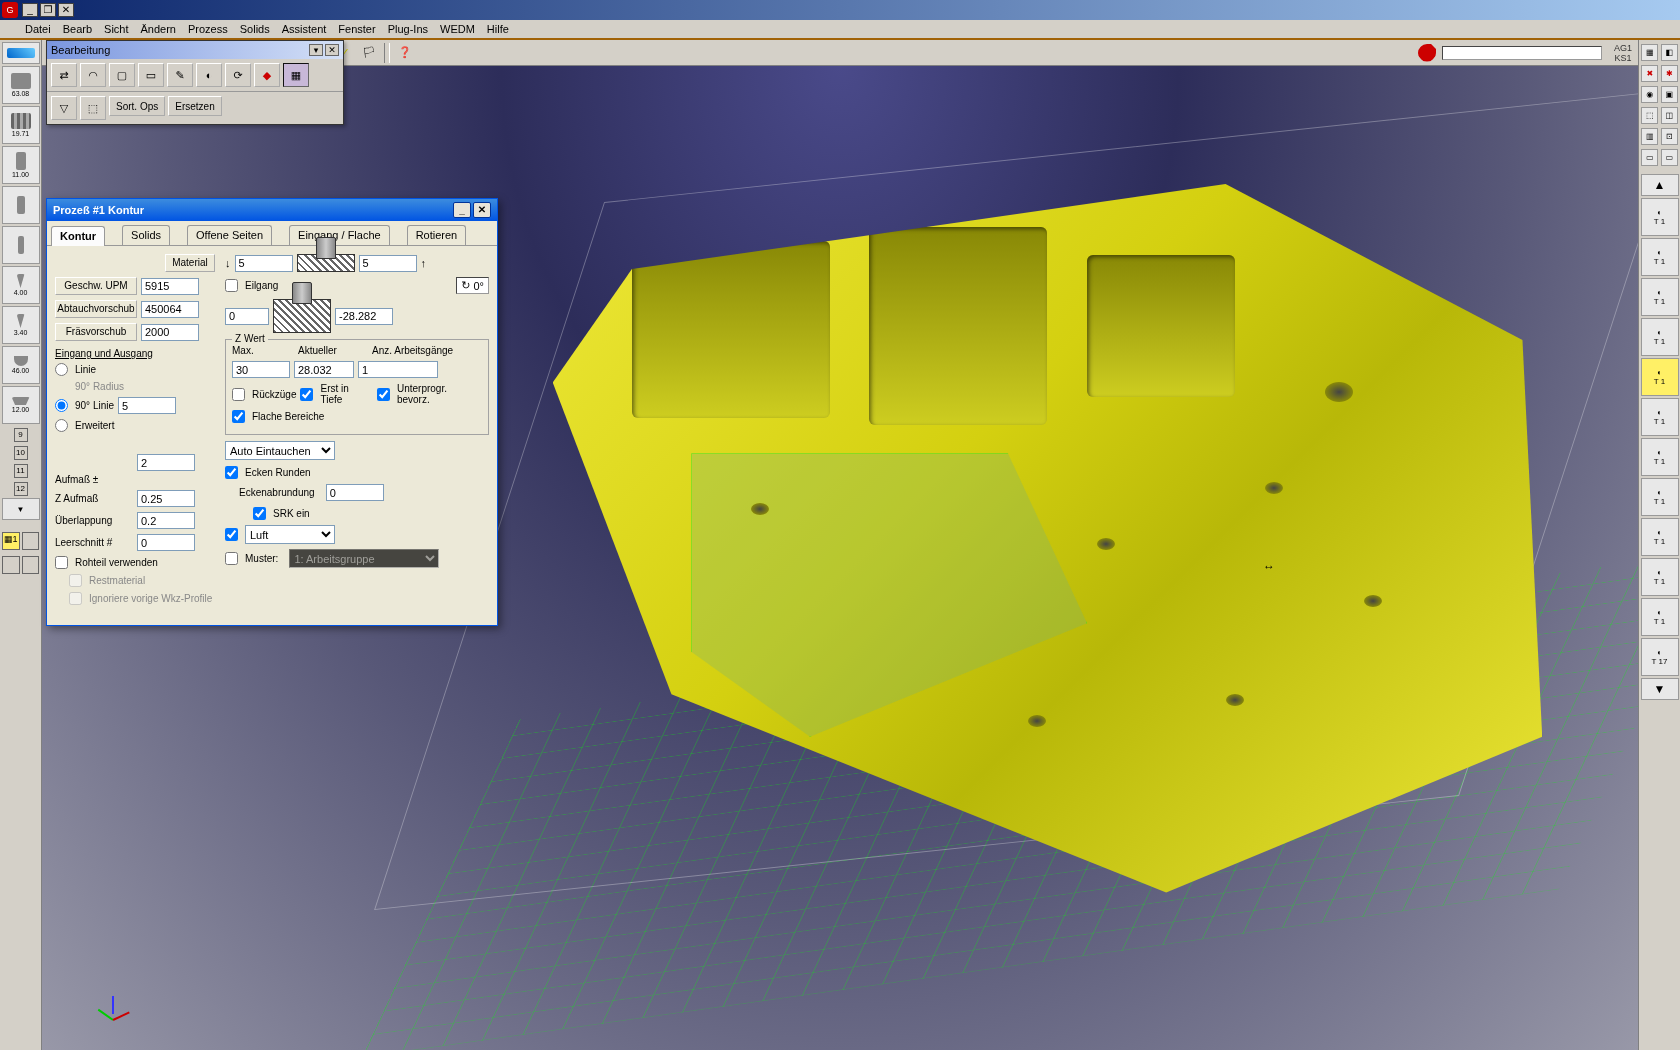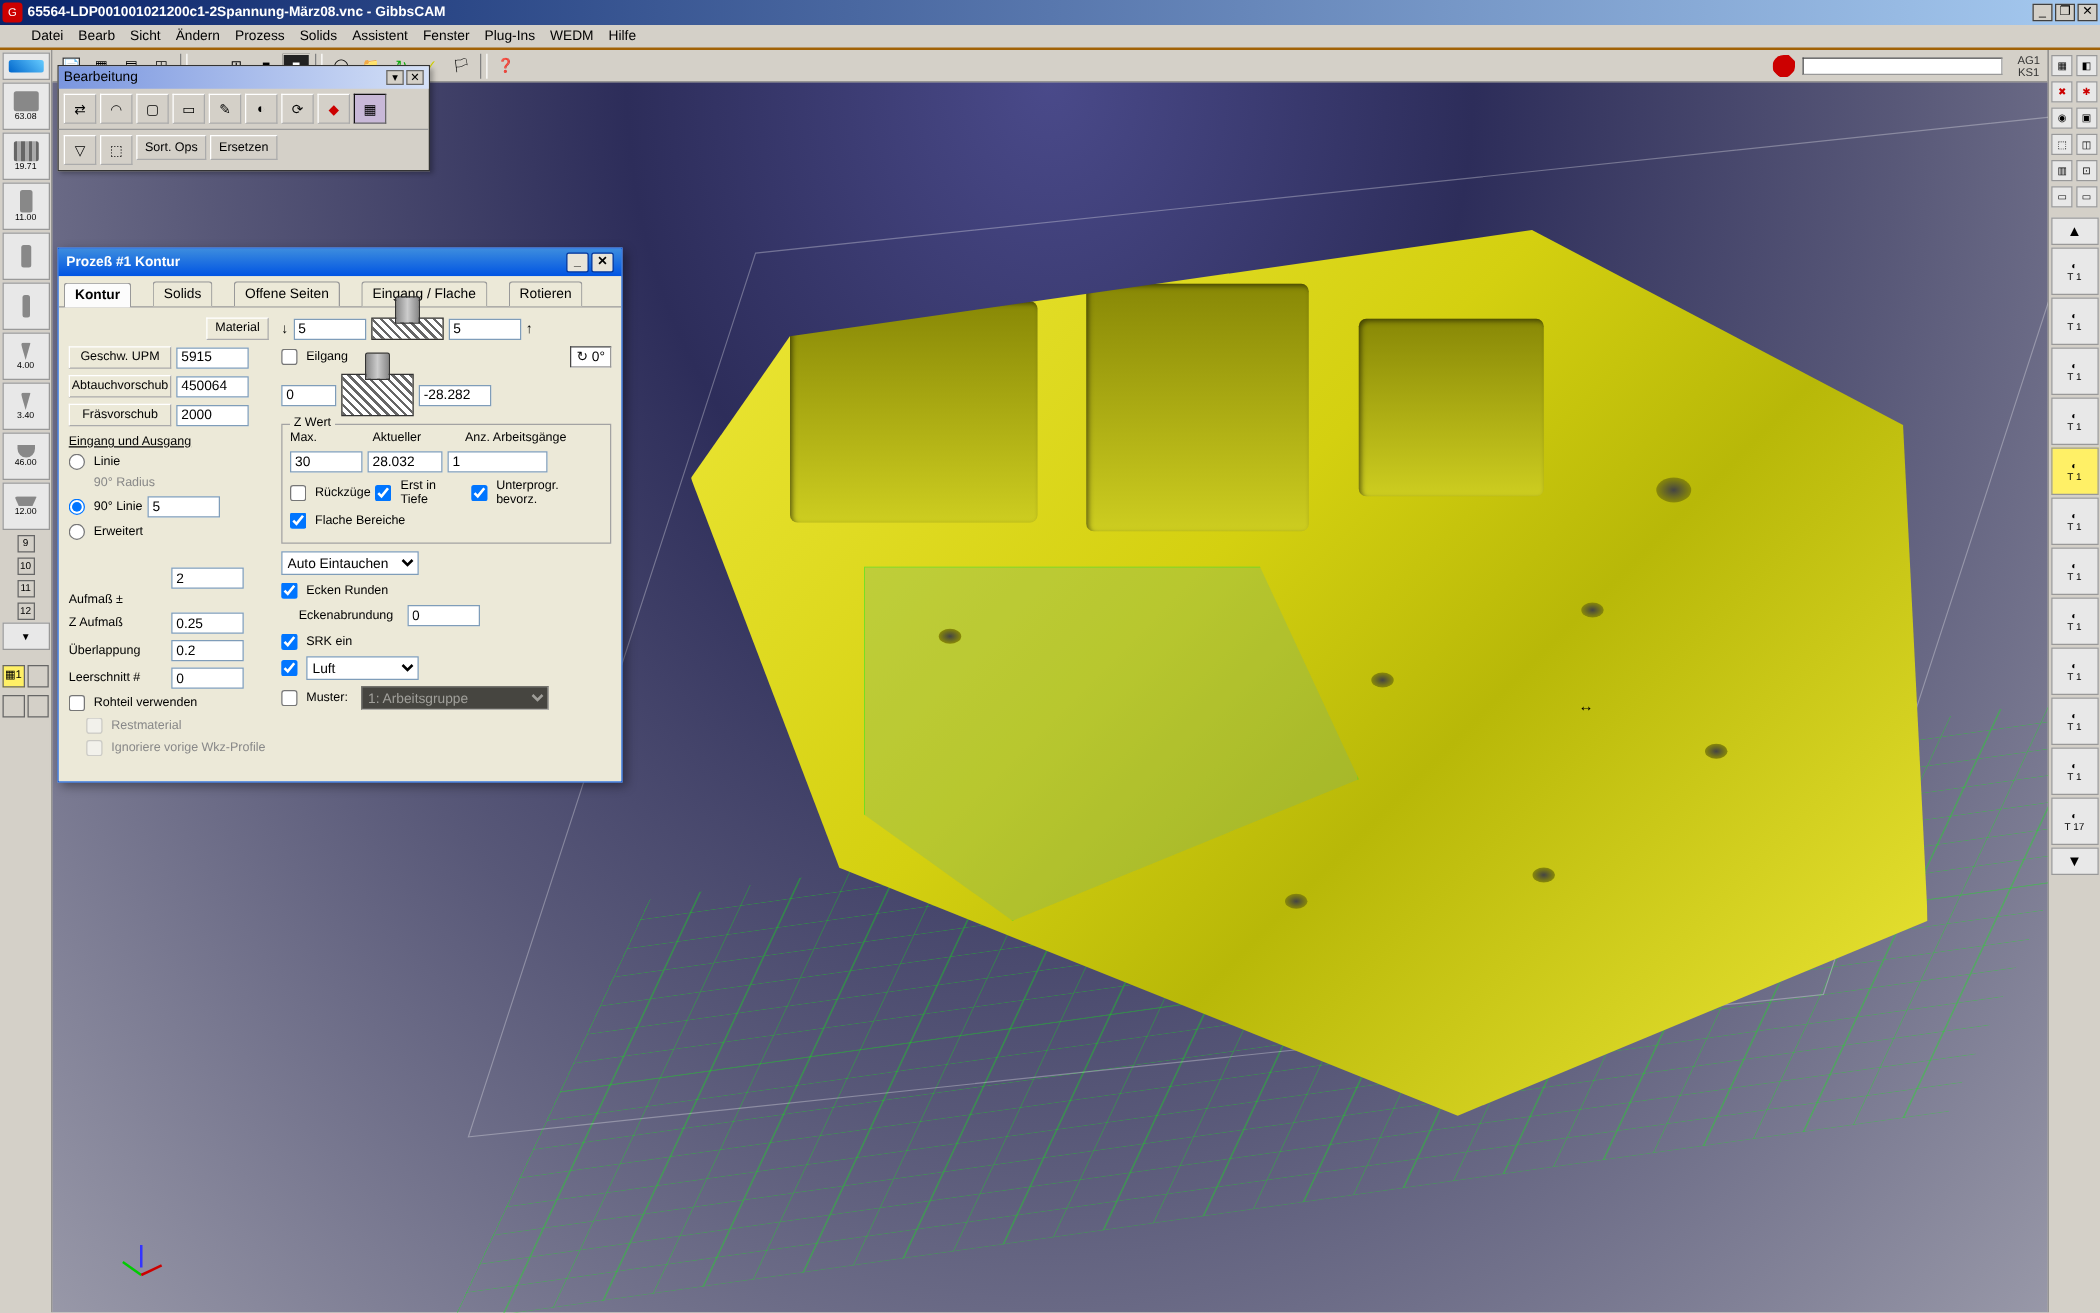--- a/index.html
+++ b/index.html
@@ -57,21 +57,21 @@
 .part .bigcut { position:absolute; left:14%; top:38%; width:40%; height:40%; background:rgba(120,180,120,.3); border:1px solid rgba(0,255,0,.4); clip-path: polygon(0 0, 80% 0, 100% 60%, 30% 100%, 0 70%);}
 .axisgizmo { position:absolute; left:52px; bottom:18px; width:40px; height:40px;}
 .axisgizmo .ax { position:absolute; width:2px; height:18px; left:18px; top:10px; transform-origin: bottom center;}
 .axisgizmo .axx { background:#0c0; transform: rotate(-55deg);}
 .axisgizmo .axy { background:#c00; transform: rotate(65deg);}
 .axisgizmo .axz { background:#33f; transform: rotate(0deg) translateY(-6px);}
 .cursor3d { position:absolute; right:22%; top:50%; width:24px; height:24px; }
 .cursor3d::before { content:"↔"; position:absolute; font-size:12px; color:#000;}
 
 
-.palette { position:absolute; left:46px; top:52px; width:298px; background:#d4d0c8; border:1px solid #333; box-shadow:2px 2px 4px rgba(0,0,0,.3);}
+.palette { position:absolute; left:46px; top:40px; width:298px; background:#d4d0c8; border:1px solid #333; box-shadow:2px 2px 4px rgba(0,0,0,.3);}
 .palette .ptitle { height:18px; background:linear-gradient(to right,#7a96df,#d4e0f7); color:#000; font-size:11px; padding:2px 4px; display:flex; align-items:center;}
 .palette .ptitle span { flex:1;}
 .palette .pwbtn { width:14px; height:12px; border:1px solid #666; background:#d4d0c8; font-size:9px; text-align:center; line-height:10px; margin-left:2px;}
 .palette .prow { display:flex; padding:4px; gap:3px; border-bottom:1px solid #999;}
 .palette .ptool { width:26px; height:24px; background:#d4d0c8; border:1px outset #fff; display:flex;align-items:center;justify-content:center;}
 .palette .ptool.pushed { border:1px inset #666; background:#c8c4bc;}
 .palette .pbtn { height:20px; padding:0 6px; font-size:10px; background:#d4d0c8; border:1px outset #fff;}
 
 
 .dialog { position:absolute; left:46px; top:198px; width:452px; background:#ece9d8; border:1px solid #0054e3; box-shadow:3px 3px 8px rgba(0,0,0,.4);}
@@ -101,21 +101,20 @@
 .dialog .cutgraphic::after { content:""; position:absolute; left:18px; top:-18px; width:18px; height:20px; background:linear-gradient(to right,#888,#ccc,#888); border:1px solid #333; border-radius:2px 2px 0 0;}
 .dialog .anglebox { display:flex; align-items:center; border:1px inset #999; padding:1px 4px; background:#fff; gap:3px;}
 .disabledtxt { color:#888;}
 .underline { text-decoration: underline; color:#000;}
 </style>
 </head>
 <body>
 
 <div class="titlebar">
   <div class="app-icon">G</div>
-  <div class="title">65564-LDP001001021200c1-2Spannung-März08.vnc - GibbsCAM</div>
   <div class="winbtns">
     <div class="wbtn">_</div>
     <div class="wbtn">❐</div>
     <div class="wbtn">✕</div>
   </div>
 </div>
 
 <div class="menubar">
   <div class="m">Datei</div>
   <div class="m">Bearb</div>
@@ -482,21 +481,21 @@
         </div>
 
         <div class="row">
             <select style="width:110px;"><option>Auto Eintauchen</option></select>
           </div>
         <div class="row" style="margin-top:6px;">
             <input type="checkbox" checked="" style="">
             <label>Ecken Runden</label>
           </div>
         <div class="row" style="margin-left:14px;"><label>Eckenabrundung</label>&nbsp;<input type="text" class="narrow" value="0" style=""></div>
-        <div class="row" style="margin-top:6px;">
+        <div class="row" style="margin-top:6px;margin-left:28px;">
             <input type="checkbox" checked="" style="">
             <label>SRK ein</label>
           </div>
         <div class="row">
             <input type="checkbox" checked="" style="">
             <select style="width:90px;"><option>Luft</option></select>
           </div>
         <div class="row"><input type="checkbox" style=""><label>Muster:</label>&nbsp;<select style="width:150px;" disabled="" class="graybox"><option>1: Arbeitsgruppe</option></select></div>
       </div>
     </div>

